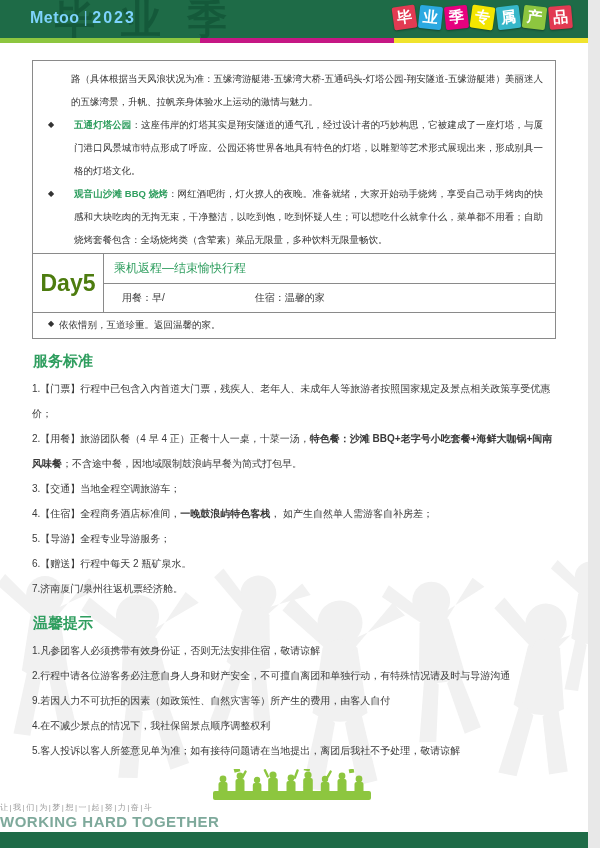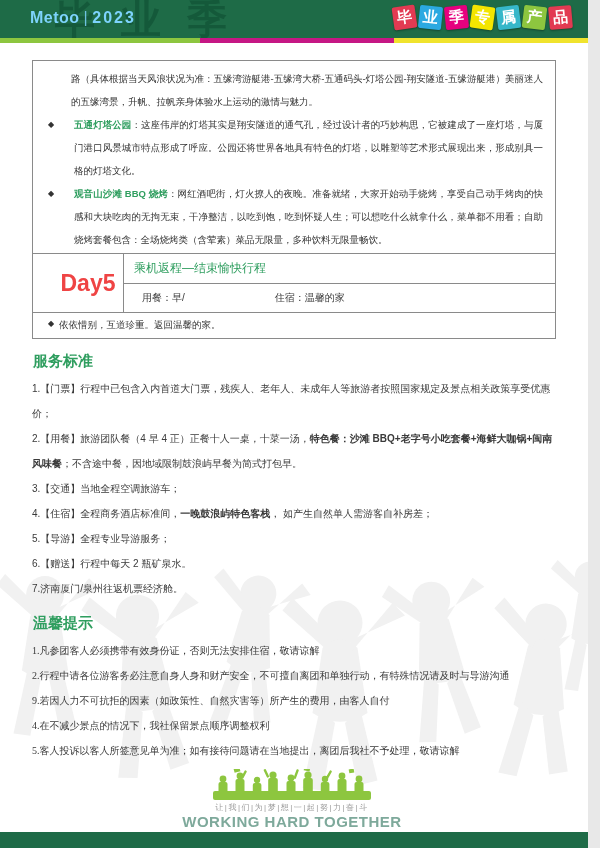--- a/index.html
+++ b/index.html
@@ -31,35 +31,35 @@
   main{position:relative;z-index:2;padding:17px 32px 0 32px;}
   .doc-table{border:1px solid #8a8a8a;}
   .itin-content{padding:6px 12px 2px 12px;font-size:9.5px;line-height:23px;text-align:justify;}
   .cont{margin:0 0 0 26px;}
   .list-row{display:flex;}
   .list-row .marker{flex:none;width:26px;font-size:8px;padding-left:3px;}
   .list-row .item-body{flex:1;}
   .day-row{display:flex;border-top:1px solid #8a8a8a;}
   .day-cell{
     flex:none;width:70px;border-right:1px solid #8a8a8a;display:flex;align-items:center;
-    justify-content:center;font-size:23px;font-weight:bold;color:#ef4444;margin-left:20px;
+    justify-content:center;font-size:23px;font-weight:bold;color:#4d7c0f;
   }
   .day-right{flex:1;}
   .day-title{border-bottom:1px solid #8a8a8a;padding:6px 10px;color:#2f9e5f;font-weight:normal;font-size:12px;}
   .day-meal{padding:7px 10px;font-size:10px;color:#3a3a3a;}
   .day-meal .meals{display:inline-block;width:130px;margin-left:8px;}
   .note-row{border-top:1px solid #8a8a8a;padding:6px 0;font-size:9.5px;display:flex;}
   .note-row .marker{flex:none;width:26px;font-size:8px;padding-left:15px;box-sizing:border-box;}
   .section-heading{color:#2f9e5f;font-weight:bold;font-size:15px;margin:13px 0 5px 1px;}
   .plain-list .list-row{font-size:10px;line-height:25px;color:#3a3a3a;}
-  .tips-block{margin-top:8px;font-family:Liberation Serif, serif;}
+  .tips-block{margin-top:8px;}
   
   .bg-watermark{position:absolute;left:0;bottom:40px;z-index:1;}
   
-  footer{position:absolute;left:0;right:4px;bottom:18px;text-align:center;z-index:2;}
+  footer{position:absolute;left:0;right:4px;bottom:18px;z-index:2;}
   .crowd{display:block;margin:0 auto 1px auto;}
   .slogan-cn{font-size:8px;color:#9a9a9a;letter-spacing:1.5px;}
   .slogan-en{font-size:15px;font-weight:bold;color:#7ea99b;letter-spacing:.5px;}
   .bottom-bar{position:absolute;left:0;bottom:0;width:100%;height:16px;background:#1e6b47;z-index:3;}
 </style>
 </head>
 <body>
 
 <div class="page">
 

